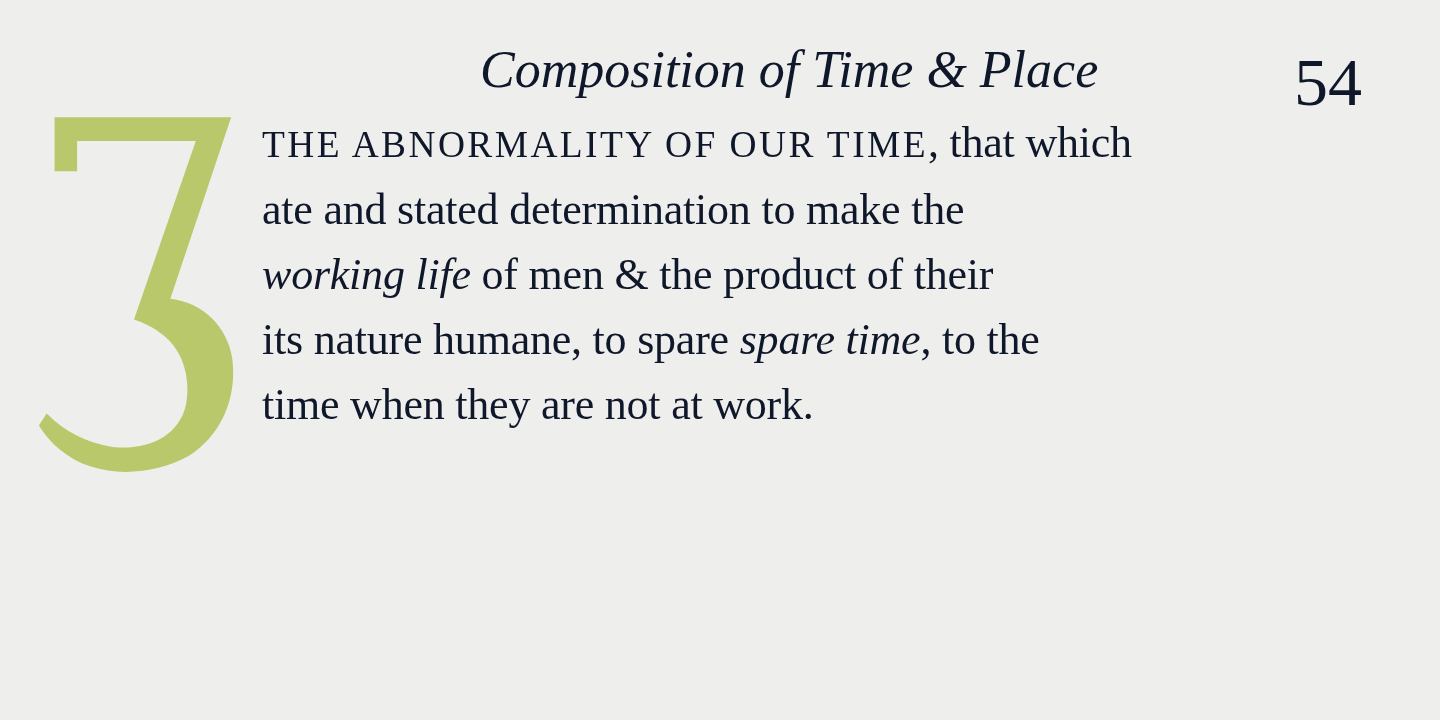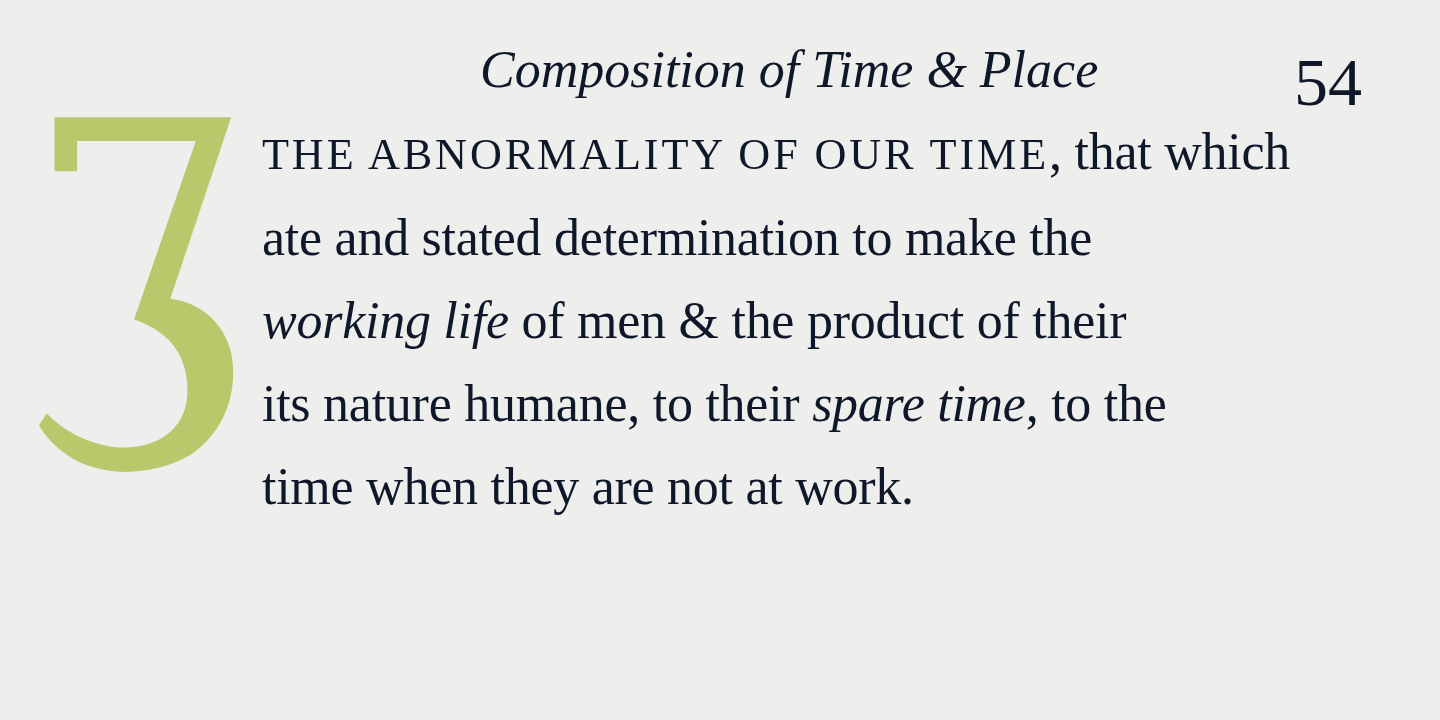--- a/index.html
+++ b/index.html
@@ -38,22 +38,22 @@
     left: 32px;
     top: 102px;
     width: 206px;
     height: 378px;
   }
   .body-text {
     position: absolute;
     left: 262px;
     top: 110px;
     width: 1130px;
-    font-size: 52px;
-    line-height: 83px;
+    font-size: 44px;
+    line-height: 65px;
     letter-spacing: -0.005em;
     font-family: Liberation Serif, serif;
   }
   .line {
     white-space: nowrap;
   }
   .seg-sc {
     font-size: 0.85em;
     letter-spacing: 0.065em;
   }
@@ -82,17 +82,17 @@
              C 162,278 154,251 134,235
              C 124,227 113,222 104,219
              L 167,37
              L 46,37 L 46,68 L 23,68 Z" fill="#b9c86b"></path>
   </svg>
 
   <div class="body-text">
       <div class="line"><span class="seg-sc">THE ABNORMALITY OF OUR TIME</span><span class="seg-r">, that which</span></div>
       <div class="line"><span class="seg-r">ate and stated determination to make the</span></div>
       <div class="line"><span class="seg-i">working life</span><span class="seg-r"> of men &amp; the product of their</span></div>
-      <div class="line"><span class="seg-r">its nature humane, to their </span><span class="seg-i">spare time</span><span class="seg-r">, to the</span></div>
+      <div class="line"><span class="seg-r">its nature humane, to spare </span><span class="seg-i">spare time</span><span class="seg-r">, to the</span></div>
       <div class="line"><span class="seg-r">time when they are not at work.</span></div>
     </div>
 
 </div>
 
 </body></html>

